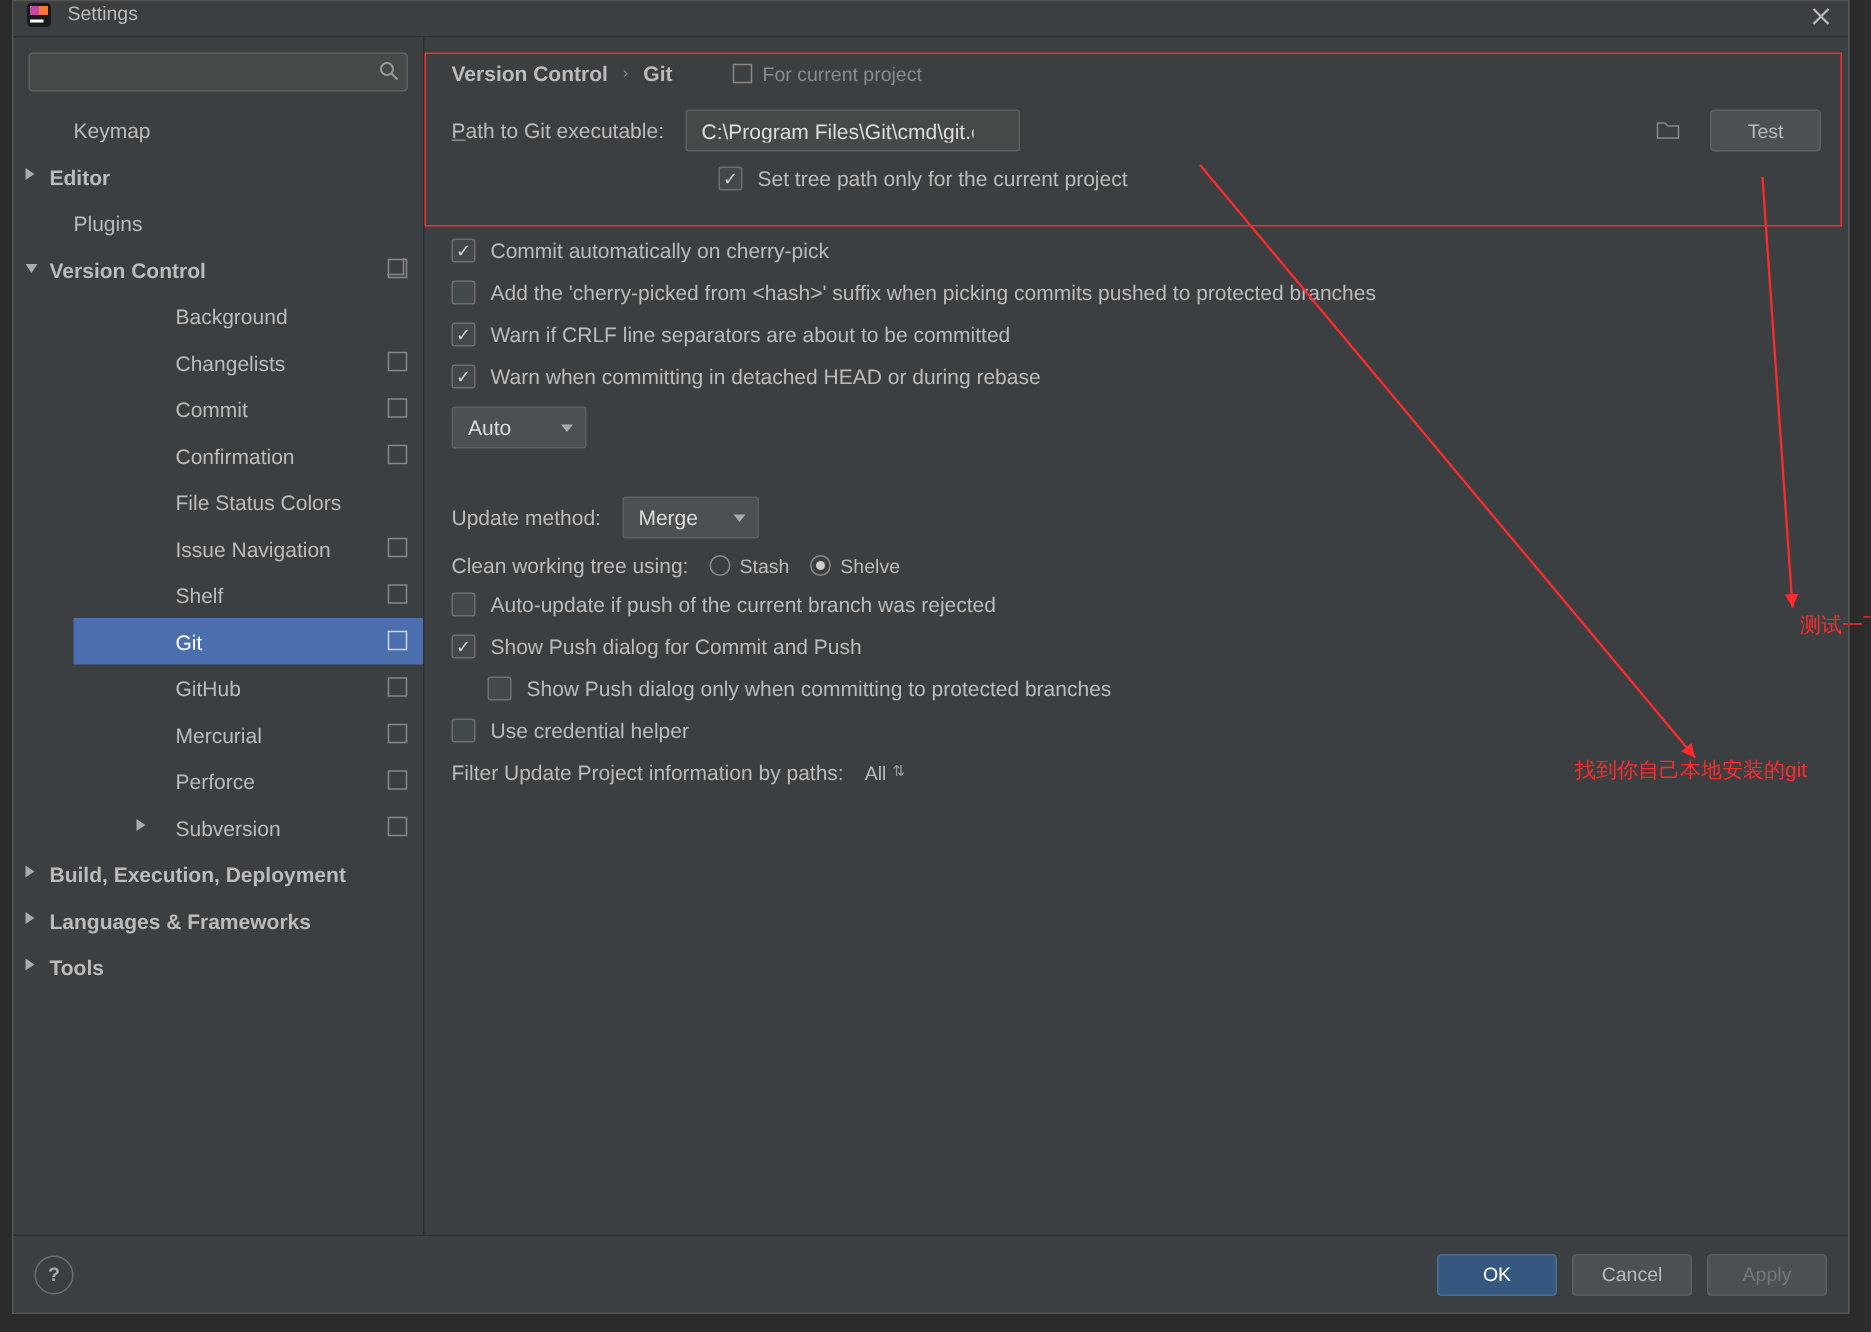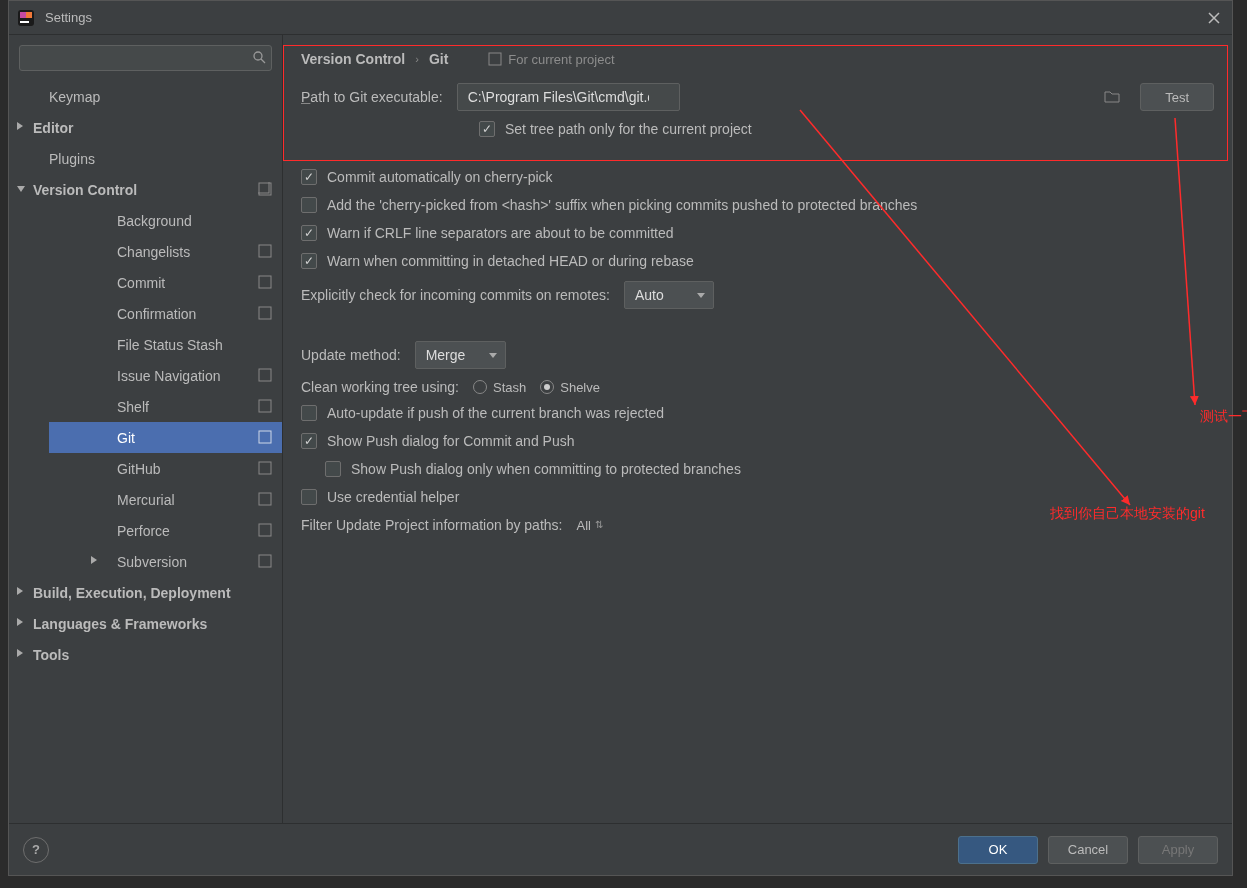--- a/index.html
+++ b/index.html
@@ -16,23 +16,23 @@
   .dialog {
     position: absolute;
     left: 8px; top: 0;
     width: 1225px; height: 876px;
     background: #3c3f41;
     border: 1px solid #555;
     display: flex;
     flex-direction: column;
   }
   .titlebar {
-    height: 34px;
+    height: 24px;
     display: flex;
-    align-items: center;
+    align-items: flex-start;
     padding: 0 8px;
     background: #3c3f41;
     border-bottom: 1px solid #2d2f30;
   }
   .titlebar .logo {
     width: 18px; height: 18px;
     margin-right: 10px;
     position: relative;
   }
   .titlebar .logo svg { width:18px; height:18px; }
@@ -331,21 +331,21 @@
                 <rect x="1" y="1" width="12" height="12" stroke="#888" fill="none"></rect>
               </svg></span>
           </div>
         <div class="tree-item sub">
             <span>Confirmation</span>
             <span class="proj-icon"><svg class="proj-svg" viewBox="0 0 14 14">
                 <rect x="1" y="1" width="12" height="12" stroke="#888" fill="none"></rect>
               </svg></span>
           </div>
         <div class="tree-item sub">
-            <span>File Status Stash</span>
+            <span>File Status Colors</span>
           </div>
         <div class="tree-item sub">
             <span>Issue Navigation</span>
             <span class="proj-icon"><svg class="proj-svg" viewBox="0 0 14 14">
                 <rect x="1" y="1" width="12" height="12" stroke="#888" fill="none"></rect>
               </svg></span>
           </div>
         <div class="tree-item sub">
             <span>Shelf</span>
             <span class="proj-icon"><svg class="proj-svg" viewBox="0 0 14 14">
@@ -446,21 +446,20 @@
         <div class="checkbox-row">
           <span class="cb checked"></span>
           <span>Warn if CRLF line separators are about to be committed</span>
         </div>
         <div class="checkbox-row">
           <span class="cb checked"></span>
           <span>Warn when committing in detached HEAD or during rebase</span>
         </div>
 
         <div class="row" style="margin-top:6px;">
-          <span class="label">Explicitly check for incoming commits on remotes:</span>
           <div class="combo">
             <span>Auto</span>
               <span class="tri"></span>
           </div>
         </div>
 
         <div style="height:22px"></div>
 
         <div class="row">
           <span class="label">Update method:</span>

